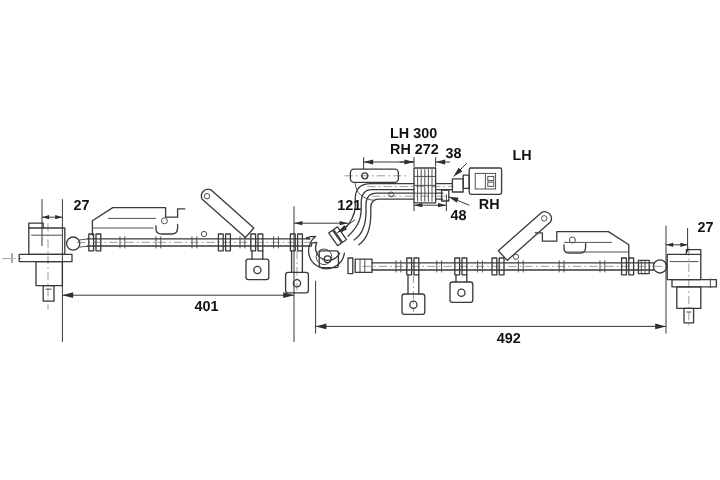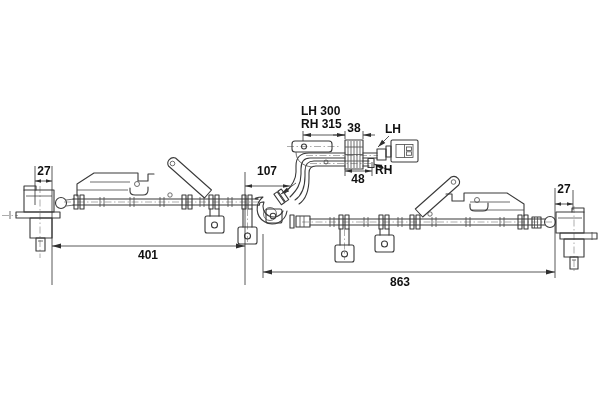--- a/index.html
+++ b/index.html
@@ -1,19 +1,19 @@
 <!DOCTYPE html>
 <html><head>
 <meta charset="utf-8">
 <style>
   html,body{margin:0;padding:0;background:#ffffff;}
   .canvas{position:relative;width:600px;height:400px;background:#ffffff;overflow:hidden;
           font-family:"Liberation Sans", sans-serif;}
   .canvas svg{position:absolute;left:0;top:0;}
-  .lbl{position:absolute;font-weight:bold;font-size:12px;color:#111;white-space:nowrap;line-height:13px;}
+  .lbl{position:absolute;font-weight:bold;font-size:12px;color:#111;white-space:nowrap;line-height:13px;margin-left:24px;}
   .lbl.c{transform:translateX(-50%);text-align:right;}
   .ln{stroke:#3a3a3a;fill:none;stroke-width:1.1;stroke-linejoin:round;stroke-linecap:round;}
   .thin{stroke:#4a4a4a;fill:none;stroke-width:0.8;}
   .dim{stroke:#2f2f2f;fill:none;stroke-width:0.8;}
   .arr{fill:#2f2f2f;stroke:none;}
   .cl{stroke:#8a8a8a;fill:none;stroke-width:0.7;stroke-dasharray:7 2.5 1.5 2.5;}
 </style>
 </head>
 <body>
 
@@ -233,22 +233,22 @@
   <g>
     <path class="dim" d="M573,190 V210"></path>
     <path class="dim" d="M555,204 H573"></path>
     <polygon class="arr" points="555,204 561,202.2 561,205.8"></polygon>
     <polygon class="arr" points="573,204 567,202.2 567,205.8"></polygon>
   </g>
 </svg>
 
   <div class="lbl c" style="left:44px;top:165px">27</div>
   <div class="lbl c" style="left:148px;top:249px">401</div>
-  <div class="lbl c" style="left:267px;top:165px">107</div>
+  <div class="lbl c" style="left:267px;top:165px">121</div>
   <div class="lbl" style="left:301px;top:105px">LH 300</div>
-  <div class="lbl" style="left:301px;top:118px">RH 315</div>
+  <div class="lbl" style="left:301px;top:118px">RH 272</div>
   <div class="lbl c" style="left:354px;top:122px">38</div>
-  <div class="lbl" style="left:385px;top:123px">LH</div>
+  <div class="lbl" style="left:403px;top:123px">LH</div>
   <div class="lbl c" style="left:358px;top:173px">48</div>
   <div class="lbl" style="left:375px;top:164px">RH</div>
-  <div class="lbl c" style="left:400px;top:276px">863</div>
+  <div class="lbl c" style="left:400px;top:276px">492</div>
   <div class="lbl c" style="left:564px;top:183px">27</div>
 </div>
 
 </body></html>

